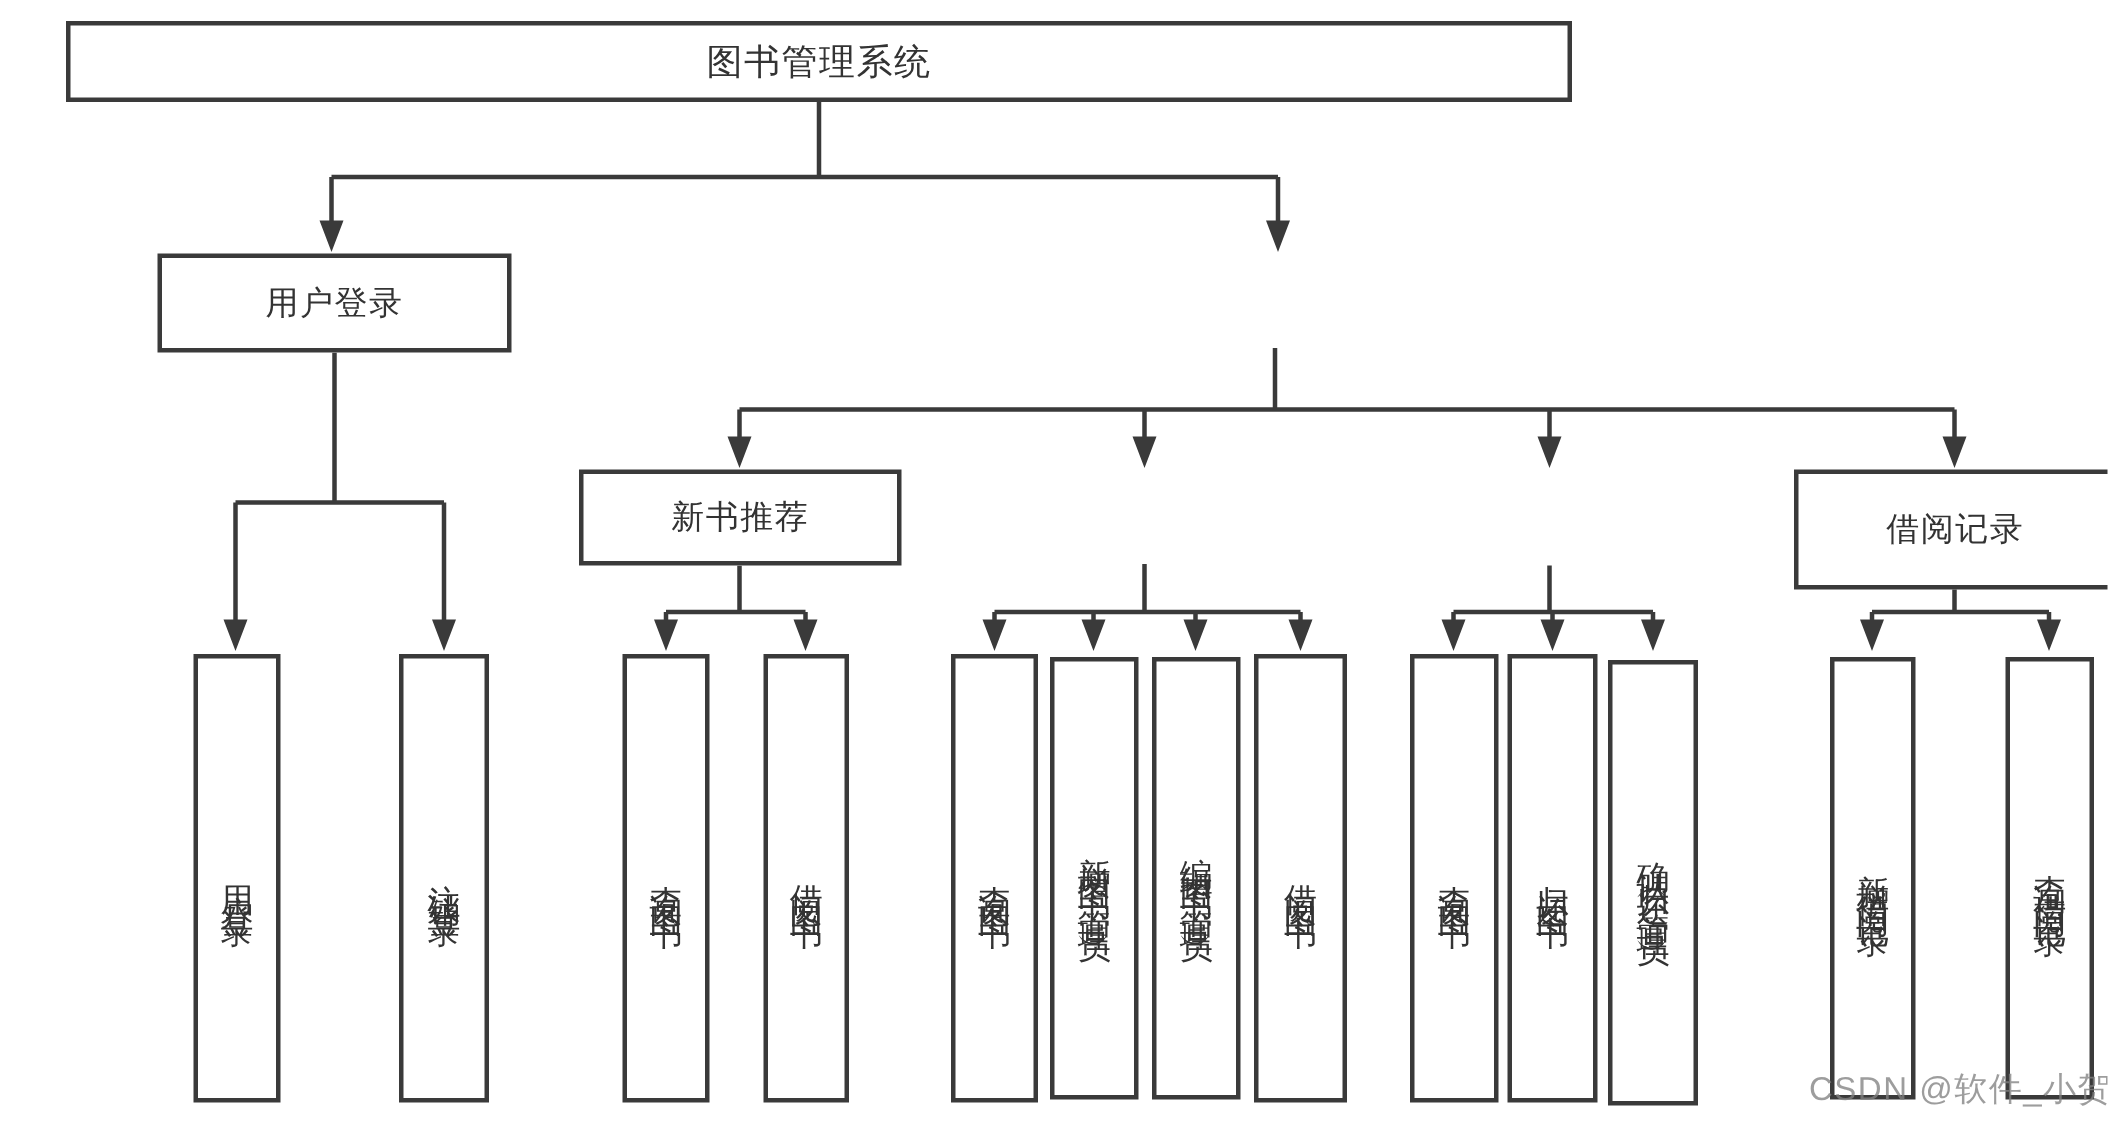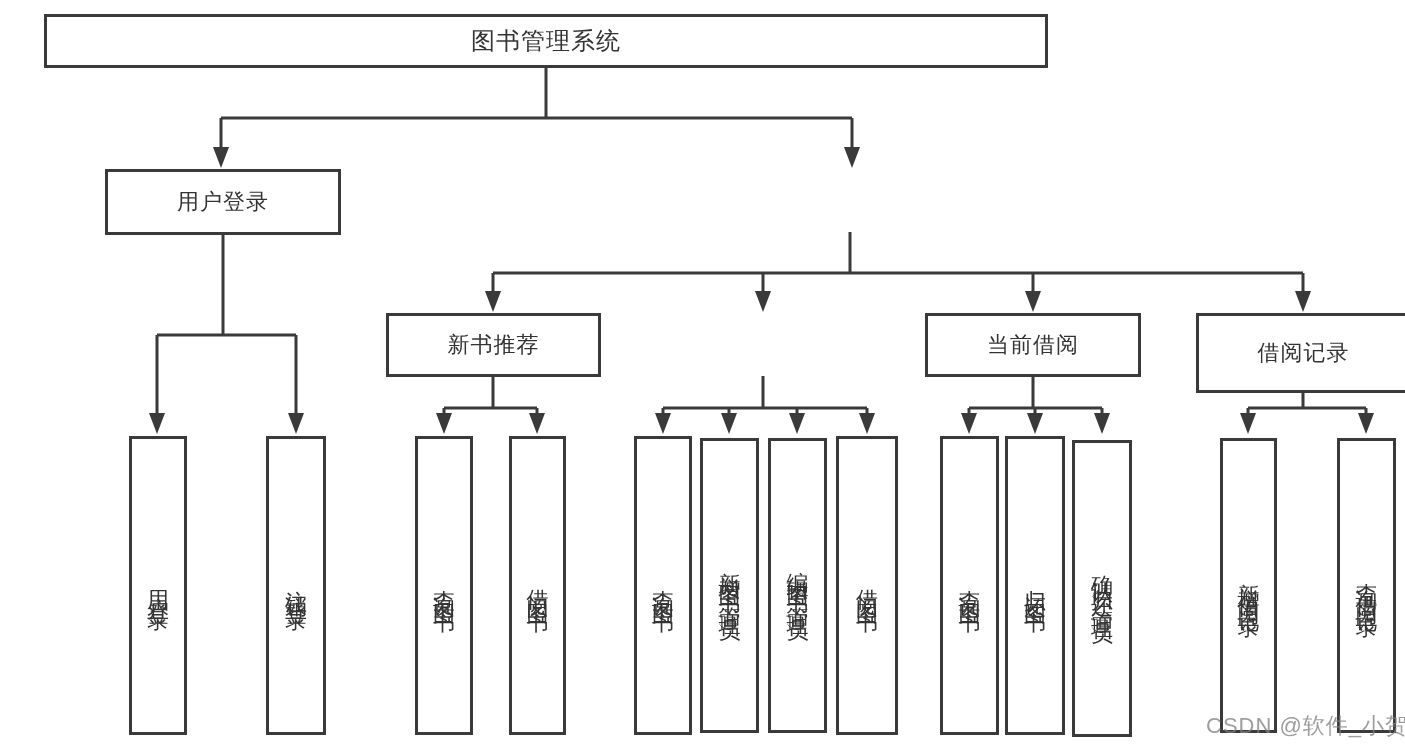--- a/index.html
+++ b/index.html
@@ -91,21 +91,20 @@
       <path d="M1280 377 V408 M1225 408 H1343 M1225 408 V418 M1343 408 V418"></path>
     </g>
     <path fill="#3a3a3a" d="M1217 413 H1233 L1225 434 Z M1335 413 H1351 L1343 434 Z"></path>
   </svg>
 
   <div class="node root" style="left:21px;top:14px;width:1004px;height:54px">图书管理系统</div>
 
   <div class="node" style="left:82px;top:169px;width:236px;height:66px">用户登录</div>
 
   <div class="node" style="left:363px;top:313px;width:215px;height:64px">新书推荐</div>
-  <div class="node" style="left:902px;top:313px;width:216px;height:64px">当前借阅</div>
   <div class="node" style="left:1173px;top:313px;width:215px;height:80px">借阅记录</div>
 
   <div class="vnode" style="left:106px;top:436px;width:58px;height:299px">
     <span>用户登录</span>
   </div>
   <div class="vnode" style="left:243px;top:436px;width:60px;height:299px">
     <span>注销登录</span>
   </div>
 
   <div class="vnode" style="left:392px;top:436px;width:58px;height:299px">

